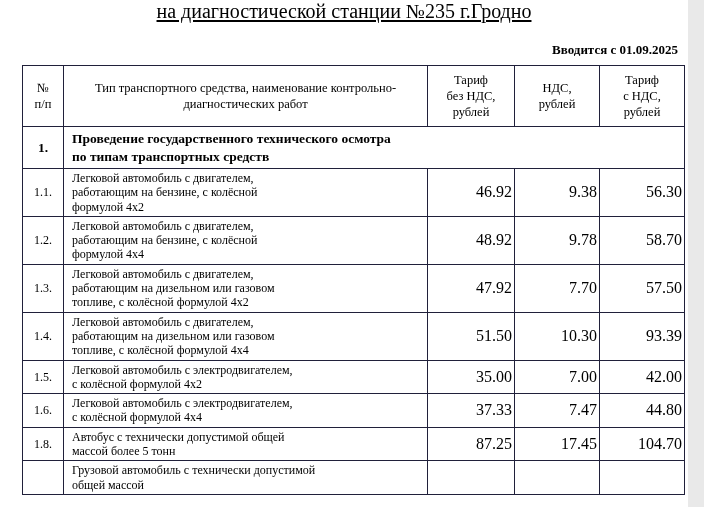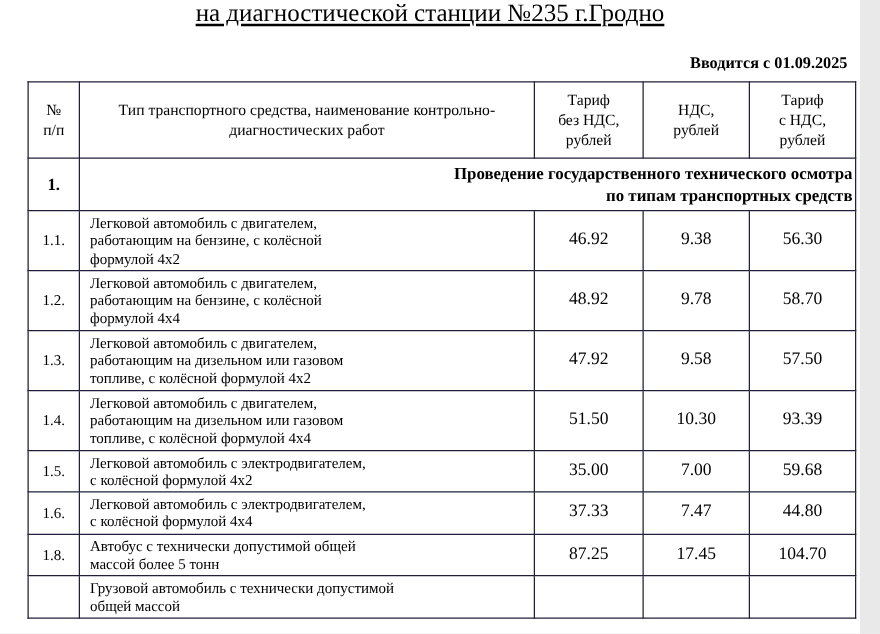--- a/index.html
+++ b/index.html
@@ -52,31 +52,31 @@
     text-align: center;
     padding: 2px;
   }
   .section-row td {
     font-weight: 700;
     font-size: 13.5px;
     line-height: 17.5px;
     padding: 3px 2px;
   }
   .section-row td.section-title {
-    text-align: right;
+    text-align: left;
     padding-left: 8px;
   }
   tbody td {
     font-size: 12px;
     line-height: 14.3px;
     padding: 2px;
   }
   td.num-cell { text-align: center; }
   td.desc-cell { text-align: left; padding-left: 8px; padding-right: 4px; }
-  td.money-cell { text-align: center; font-size: 14px; }
+  td.money-cell { text-align: right; font-size: 16px; }
 </style>
 </head>
 <body>
 
 <div class="page">
   <div class="doc-title">на диагностической станции №235 г.Гродно</div>
   <div class="date-note">Вводится с 01.09.2025</div>
 
   <table class="price-table">
     <colgroup>
@@ -128,41 +128,41 @@
     <td class="money-cell">9.78</td>
     <td class="money-cell">58.70</td>
   </tr>
 
   <tr>
     <td class="num-cell">1.3.</td>
     <td class="desc-cell">Легковой автомобиль с двигателем,
 работающим на дизельном или газовом
 топливе, с колёсной формулой 4x2</td>
     <td class="money-cell">47.92</td>
-    <td class="money-cell">9.58</td>
+    <td class="money-cell">7.70</td>
     <td class="money-cell">57.50</td>
   </tr>
 
   <tr>
     <td class="num-cell">1.4.</td>
     <td class="desc-cell">Легковой автомобиль с двигателем,
 работающим на дизельном или газовом
 топливе, с колёсной формулой 4x4</td>
     <td class="money-cell">51.50</td>
     <td class="money-cell">10.30</td>
     <td class="money-cell">93.39</td>
   </tr>
 
   <tr>
     <td class="num-cell">1.5.</td>
     <td class="desc-cell">Легковой автомобиль с электродвигателем,
 с колёсной формулой 4x2</td>
     <td class="money-cell">35.00</td>
     <td class="money-cell">7.00</td>
-    <td class="money-cell">59.68</td>
+    <td class="money-cell">42.00</td>
   </tr>
 
   <tr>
     <td class="num-cell">1.6.</td>
     <td class="desc-cell">Легковой автомобиль с электродвигателем,
 с колёсной формулой 4x4</td>
     <td class="money-cell">37.33</td>
     <td class="money-cell">7.47</td>
     <td class="money-cell">44.80</td>
   </tr>

